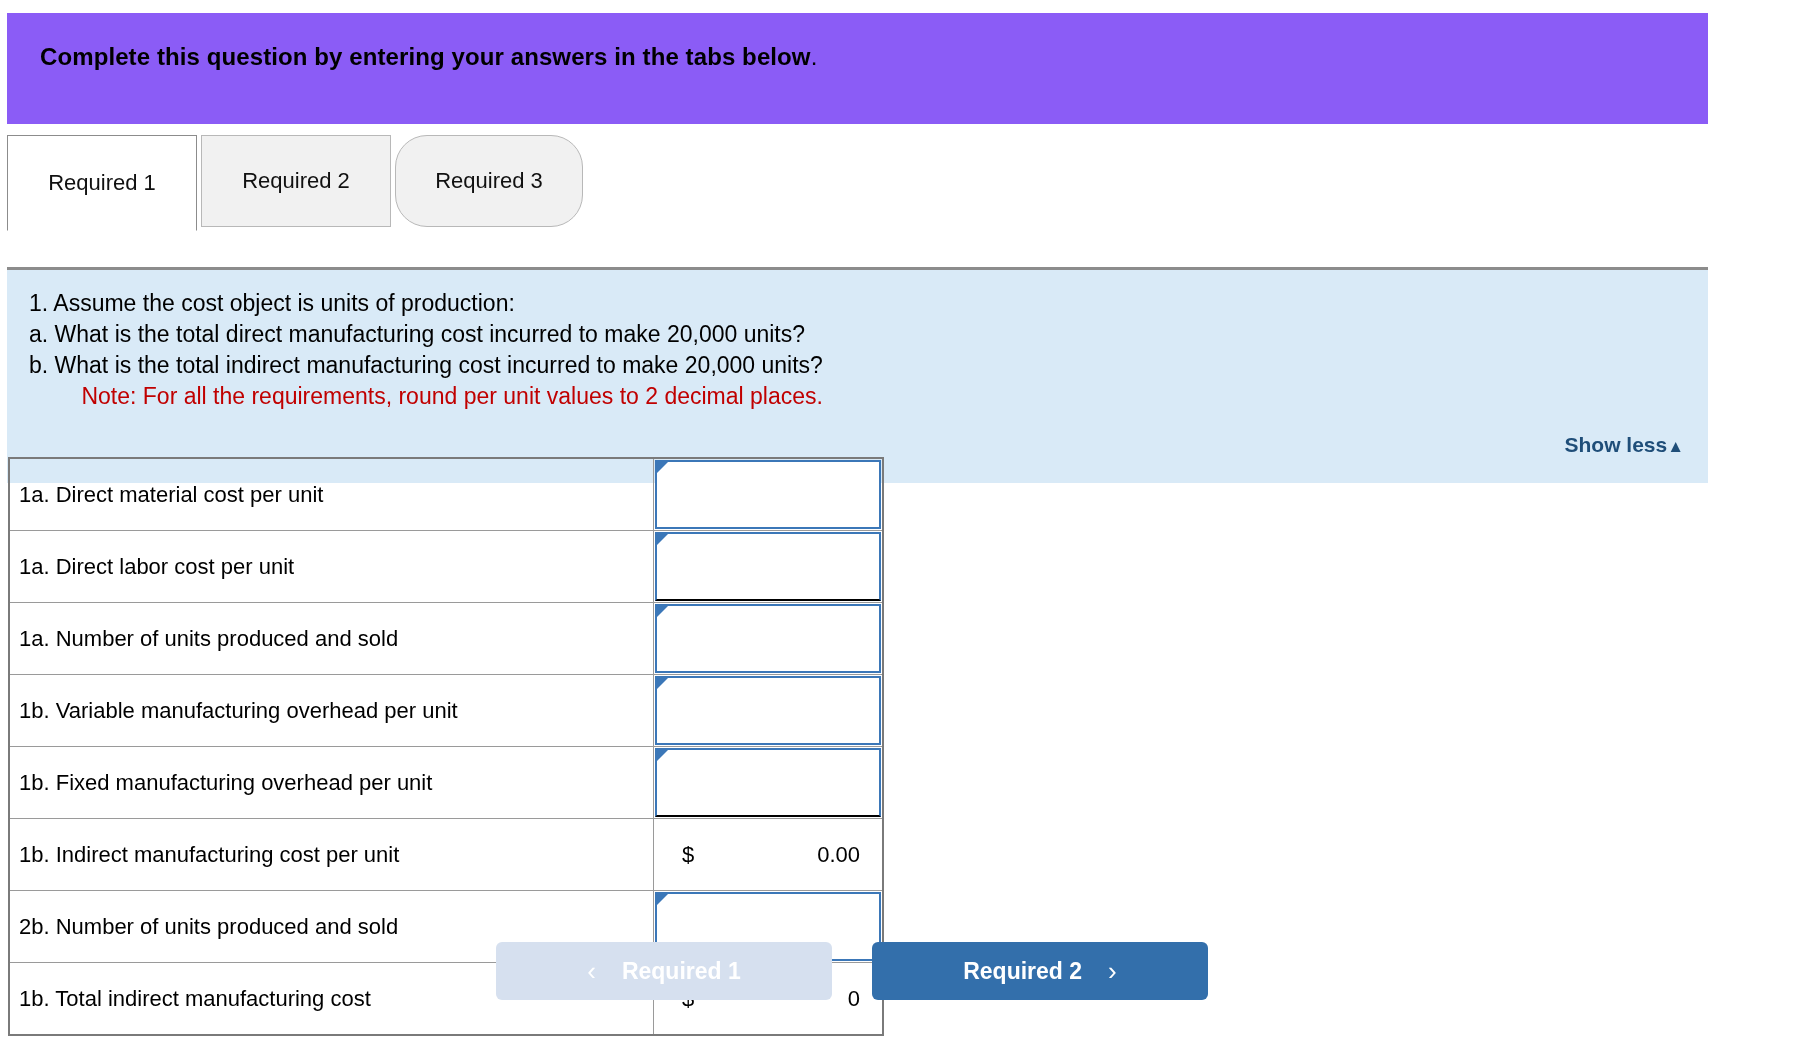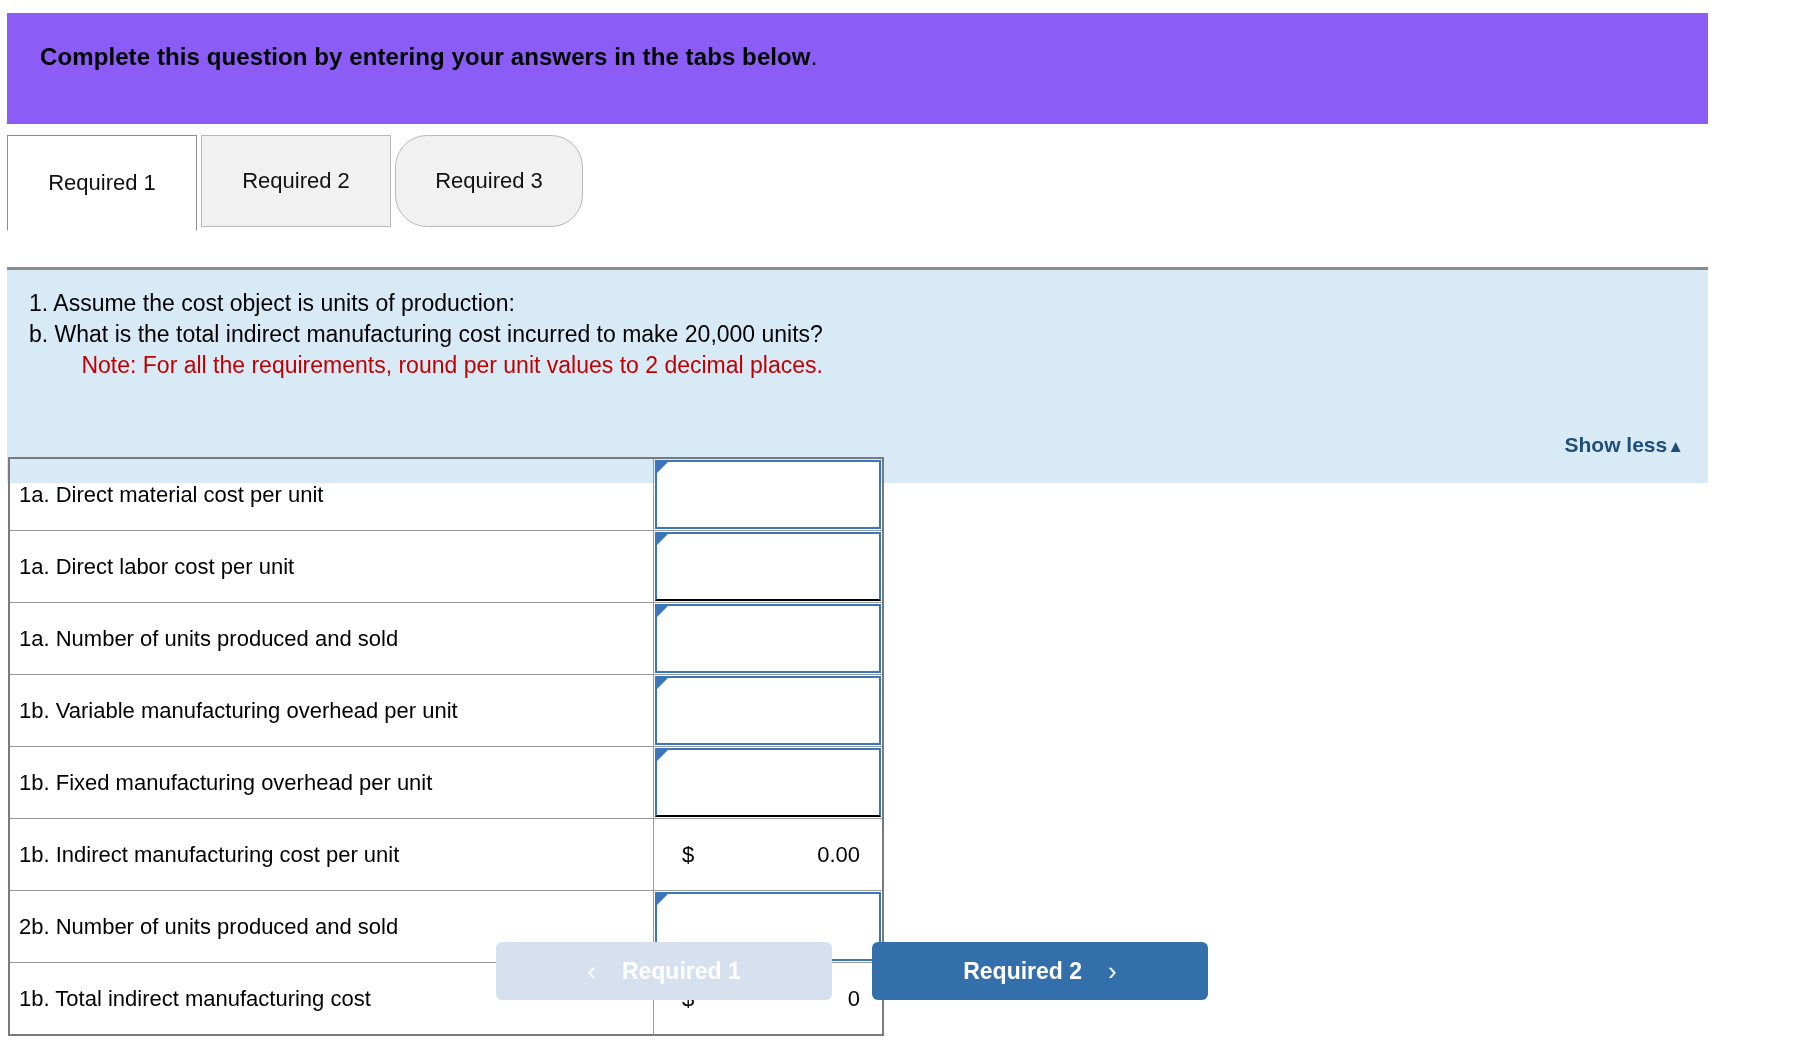--- a/index.html
+++ b/index.html
@@ -231,20 +231,21 @@
     <span>Required 2</span>
   </div>
   <div class="tab tab-2">
     <span>Required 3</span>
   </div>
 </div>
 
 <div class="instr">
   <div class="instr-lines">
     <div>1. Assume the cost object is units of production:</div>
+    <div>a. What is the total direct manufacturing cost incurred to make 20,000 units?</div>
     <div>b. What is the total indirect manufacturing cost incurred to make 20,000 units?</div>
     <div class="instr-note">Note: For all the requirements, round per unit values to 2 decimal places.</div>
   </div>
   <div class="show-less"><span>Show less</span><span class="caret">▲</span></div>
 </div>
 
 <table class="tbl">
   <tbody>
 
     <tr>

